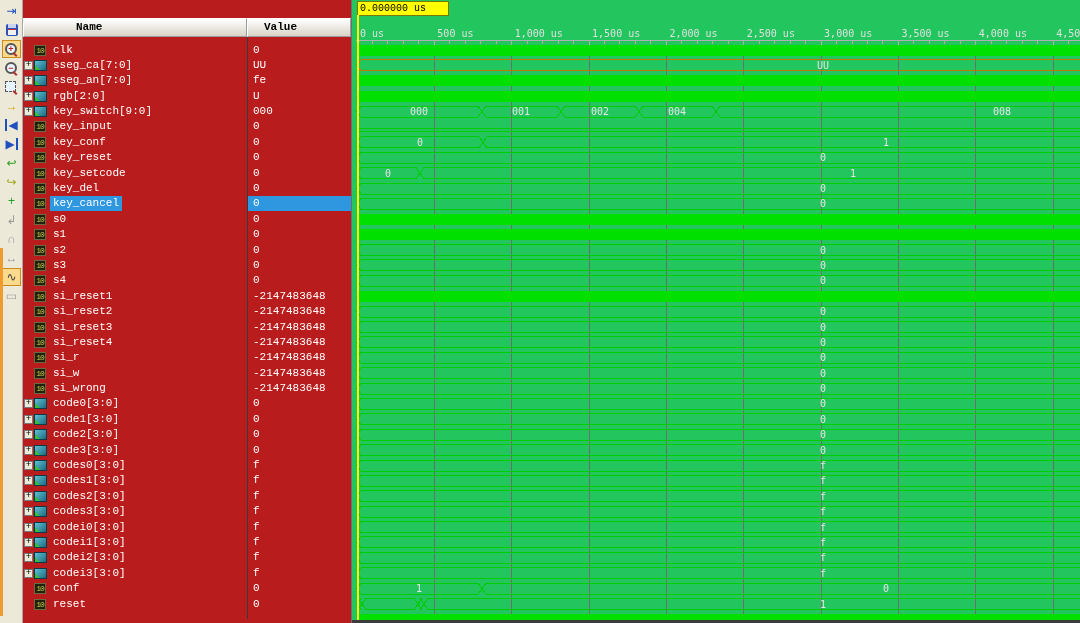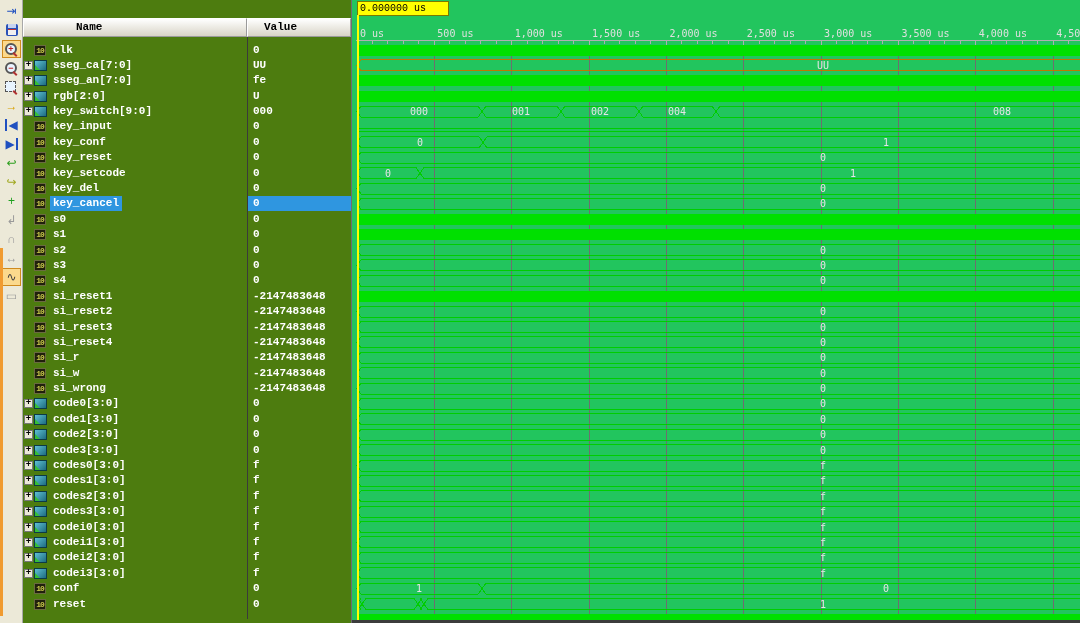--- a/index.html
+++ b/index.html
@@ -18,28 +18,28 @@
   .mag{position:relative;width:13px;height:13px;}
   .mag::before{content:"";position:absolute;left:0;top:0;width:8px;height:8px;border:2px solid #555;
                border-radius:50%;background:#e8f4ff;}
   .mag::after{content:"";position:absolute;left:9px;top:9px;width:2px;height:5px;background:#b03030;transform:rotate(-45deg);}
   .mag .sign{position:absolute;left:2px;top:0px;width:8px;text-align:center;font-size:9px;font-weight:bold;color:#c02020;z-index:2;}
   .mag.full::before{border-radius:0;border:1px dashed #555;width:9px;height:9px;}
   .barL{border-left:2px solid #2050c0;padding-left:1px;}
   .barR{border-right:2px solid #2050c0;padding-right:1px;}
   #accent{position:absolute;left:0;top:248px;width:3px;height:368px;background:#f09b30;}
   
-  #names{position:absolute;left:23px;top:0;width:328px;height:623px;background:#4d7c0f;overflow:hidden;}
+  #names{position:absolute;left:23px;top:0;width:328px;height:623px;background:#b91c1c;overflow:hidden;}
   #phead{position:absolute;left:0;top:18px;width:328px;height:19px;}
   .hcell{position:absolute;top:0;height:19px;background:linear-gradient(#ffffff,#d8d4c6);
          border:1px solid #9a9a9a;border-left-color:#fff;border-top-color:#fff;box-sizing:border-box;
          font-family:"Liberation Mono",monospace;font-size:11px;font-weight:bold;color:#000;line-height:17px;}
   #coldiv{position:absolute;left:224px;top:37px;width:1px;height:582px;background:#3a3a3a;}
   .srow{position:absolute;left:0;width:328px;height:15px;font-family:"Liberation Mono",monospace;
-        font-size:11px;line-height:15px;color:#fff;white-space:nowrap;font-weight:bold;}
+        font-size:11px;line-height:15px;color:#fff;white-space:nowrap;}
   .expander{position:absolute;left:1px;top:3px;width:9px;height:9px;background:#ece9d8;border:1px solid #777;
             box-sizing:border-box;color:#000;font-size:9px;line-height:7px;text-align:center;font-family:"Liberation Mono",monospace;}
   .bicon{position:absolute;left:11px;top:2px;width:13px;height:11px;
          background:linear-gradient(135deg,#5fc0d4,#1d6b80);border:1px solid #0c3a46;box-sizing:border-box;}
   .bicon::after{content:"";position:absolute;left:0;bottom:0;border-left:5px solid #35c035;border-top:5px solid transparent;}
   .bitic{position:absolute;left:11px;top:2px;width:12px;height:11px;background:#20200c;border:1px solid #6a6a40;
          box-sizing:border-box;color:#c8c84a;font-size:8px;line-height:9px;text-align:center;letter-spacing:-1px;}
   .sname{position:absolute;left:27px;padding:0 3px;}
   .sname.sel{background:#2f96e0;color:#fff;}
   .sval{position:absolute;left:230px;}

